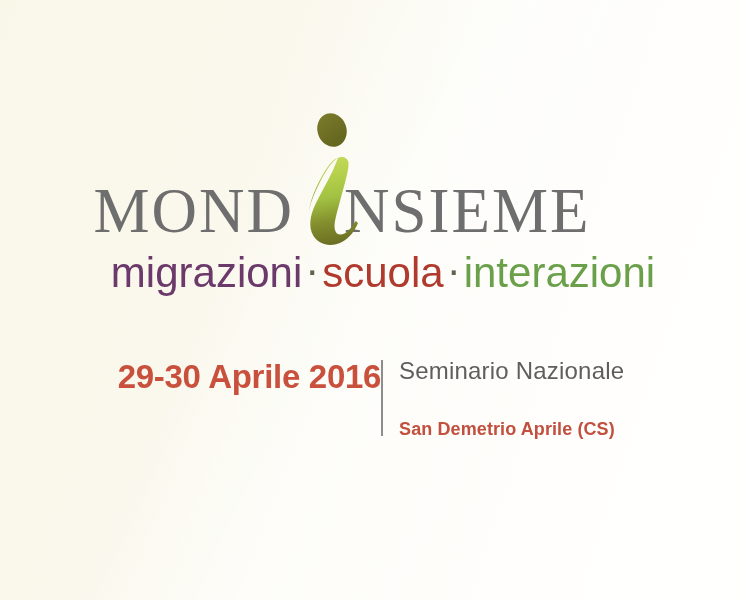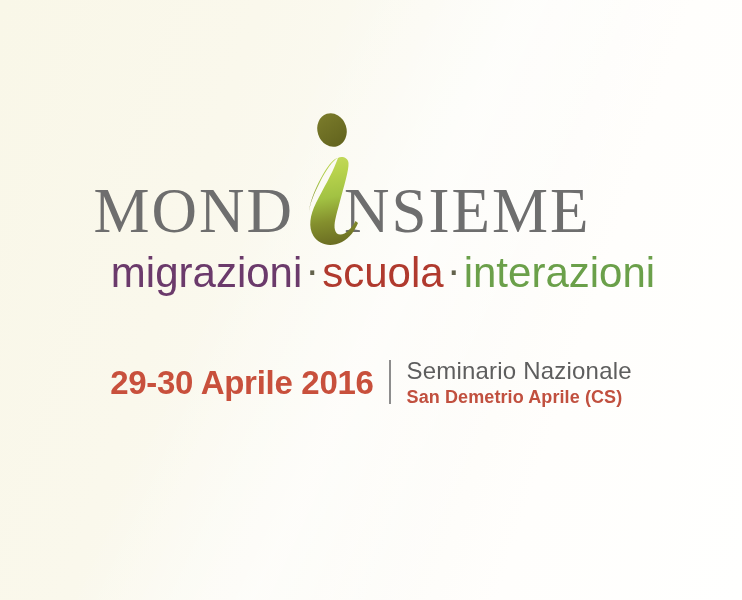--- a/index.html
+++ b/index.html
@@ -103,41 +103,41 @@
   .info-row {
     position:absolute;
     left:0; top:358px;
     width:742px;
     display:flex;
     justify-content:center;
     align-items:stretch;
   }
   .date-cell {
     display:flex;
-    align-items:center;
-    padding-right:15px;
+    align-items:flex-start;
   }
   .event-date {
     font-size:33px;
     font-weight:bold;
     color:#c8503c;
     letter-spacing:-0.3px;
     white-space:nowrap;
   }
   .divider {
     width:2px;
     background:#8d8d8d;
     margin:2px 0 4px 0;
     flex:0 0 2px;
   }
   .seminar-cell {
     display:flex;
     flex-direction:column;
     justify-content:center;
     padding-left:16px;
+    gap:32px;
   }
   .seminar-title {
     font-size:24px;
     color:#5e5e5e;
     letter-spacing:0.2px;
     white-space:nowrap;
     line-height:1.12;
   }
   .seminar-place {
     font-size:18px;

